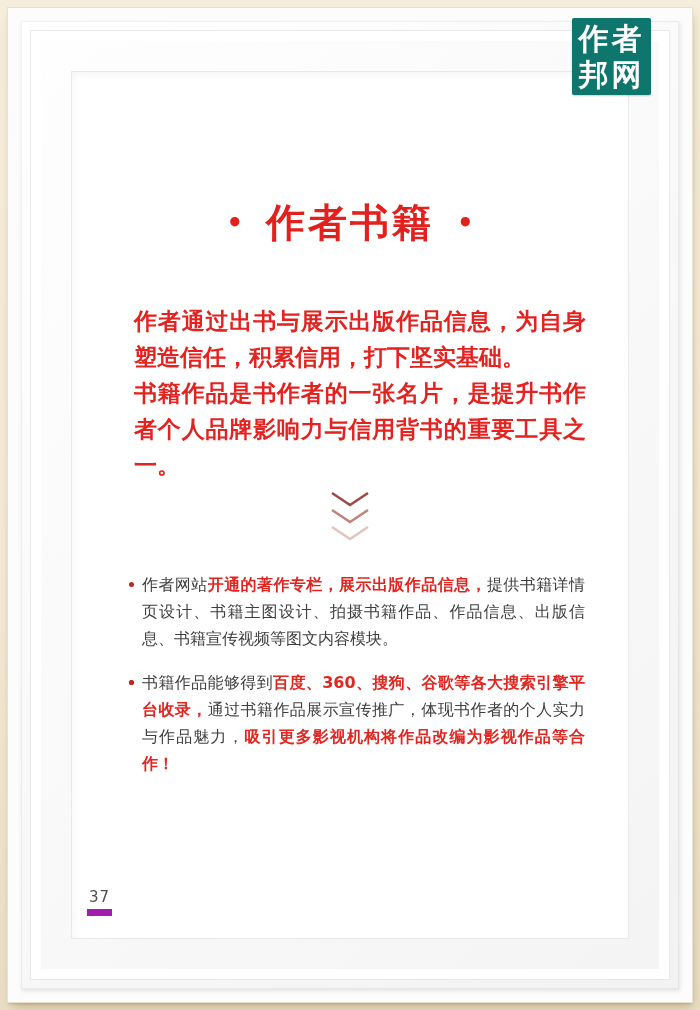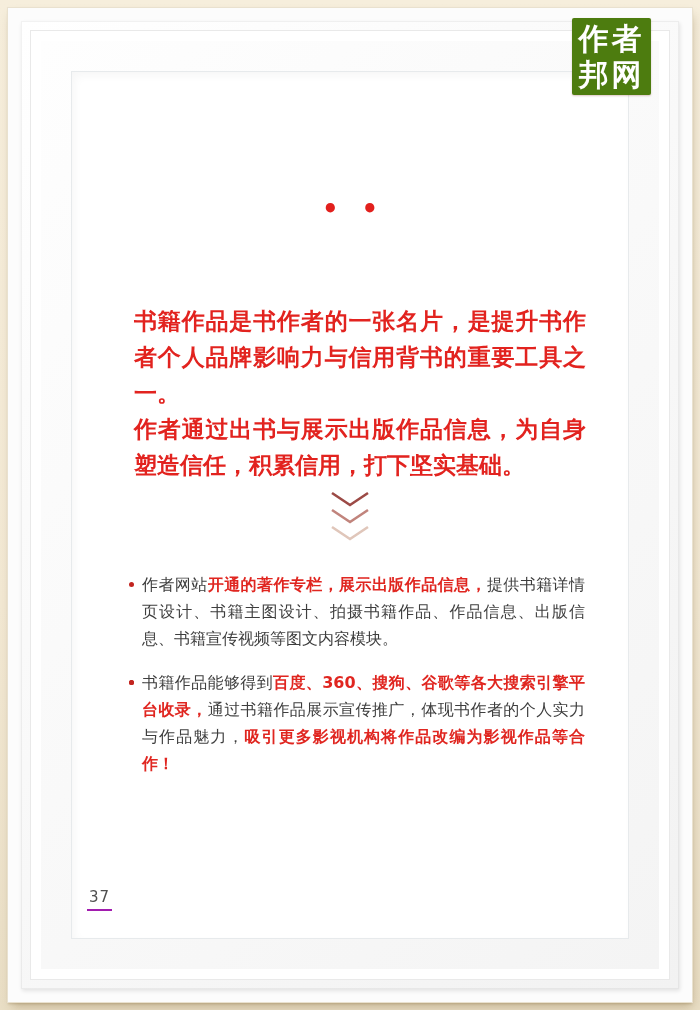--- a/index.html
+++ b/index.html
@@ -31,21 +31,21 @@
     position:absolute; inset:33px;
     background:linear-gradient(135deg,#fefefe 0%, #f4f4f4 100%);
   }
   .page {
     position:absolute; inset:64px; background:#ffffff;
     box-shadow: 0 0 0 1px #e7eaec, inset 3px 4px 9px rgba(0,0,0,.035);
   }
   
   .logo {
     position:absolute; left:572px; top:18px; width:79px; height:77px;
-    background:#4d7c0f; border-radius:2px; z-index:10;
+    background:#0f766e; border-radius:2px; z-index:10;
     color:#fff; font-weight:bold; font-size:30px; line-height:36px;
     letter-spacing:3px; text-align:center;
     display:flex; flex-direction:column; justify-content:center;
     box-shadow:0 1px 2px rgba(120,30,20,.25);
   }
   
   .title-row {
     position:absolute; top:124px; left:0; width:100%;
     display:flex; justify-content:center; align-items:center; gap:23px;
   }
@@ -78,41 +78,42 @@
   .bullets li { position:relative; padding-left:13px; margin-bottom:17px; }
   .bullets .dot {
     position:absolute; left:0; top:11px; width:5px; height:5px;
     border-radius:50%; background:#c2241f;
   }
   .bullets .red { color:#e02620; font-weight:bold; }
   
   .pagenum {
     position:absolute; left:15px; top:816px;
     color:#4f4f4f; font-size:15px; letter-spacing:1px;
-    border-bottom:2px solid #a21caf; padding:0 2px 3px;
+    border-bottom:7px solid #a21caf; padding:0 2px 3px;
   }
 </style>
 </head>
 <body>
 
 <div class="frame">
   <div class="bevel1"></div>
   <div class="bevel2"></div>
   <div class="bevel3"></div>
 
   <div class="page">
 
     <div class="title-row">
       <span class="title-dot">•</span>
+      <span class="title-text">作者书籍</span>
       <span class="title-dot">•</span>
     </div>
 
     <div class="intro">
+      <p>作者通过出书与展示出版作品信息，为自身塑造信任，积累信用，打下坚实基础。</p>
       <p>书籍作品是书作者的一张名片，是提升书作者个人品牌影响力与信用背书的重要工具之一。</p>
-      <p>作者通过出书与展示出版作品信息，为自身塑造信任，积累信用，打下坚实基础。</p>
     </div>
 
     <div class="chevrons">
       <svg width="42" height="56" viewBox="0 0 42 56" fill="none" xmlns="http://www.w3.org/2000/svg">
         <polyline points="3,3 21,15 39,3" stroke="#9c4a46" stroke-width="2.6" fill="none"></polyline>
         <polyline points="3,20 21,32 39,20" stroke="#c1847c" stroke-width="2.6" fill="none"></polyline>
         <polyline points="3,37 21,49 39,37" stroke="#e0c6ba" stroke-width="2.6" fill="none"></polyline>
       </svg>
     </div>
 

